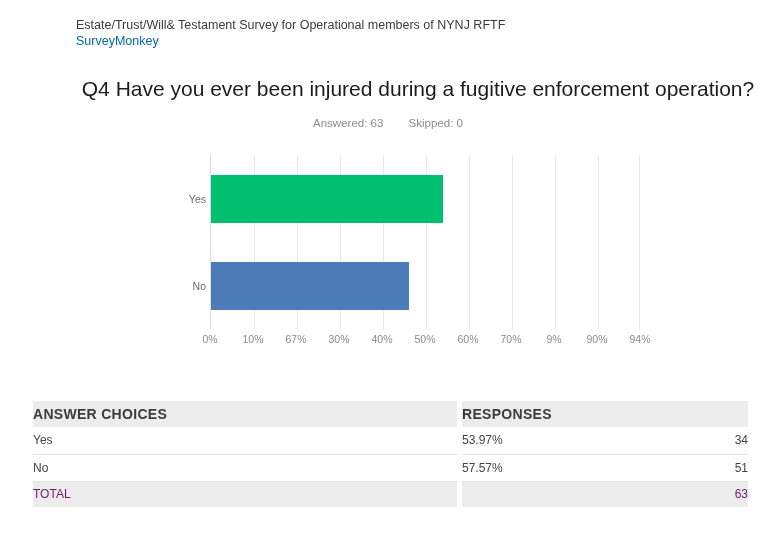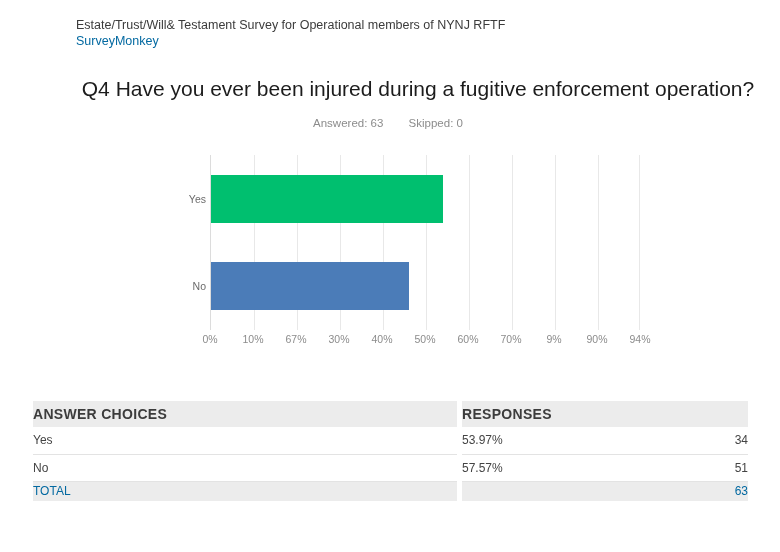--- a/index.html
+++ b/index.html
@@ -164,26 +164,26 @@
     padding: 0 10px;
     box-sizing: border-box;
     border-bottom: 1px solid #e3e3e3;
     color: #444444;
     background: #ffffff;
   }
   .data-cell.gap { background: #ffffff; border-bottom: none; padding: 0; }
   .cell-count { text-align: right; }
 
   .total-cell {
-    height: 20px;
+    height: 26px;
     vertical-align: middle;
     padding: 0 10px;
     box-sizing: border-box;
     background: #ececec;
-    color: #0369a1;
+    color: #701a75;
   }
   .total-cell.gap { background: #ffffff; padding: 0; }
   .total-cell.cell-count { text-align: right; }
 </style>
 </head>
 <body>
 
 <div class="page-header">
   <div class="survey-title">Estate/Trust/Will&amp; Testament Survey for Operational members of NYNJ RFTF</div>
   <div class="brand">SurveyMonkey</div>

